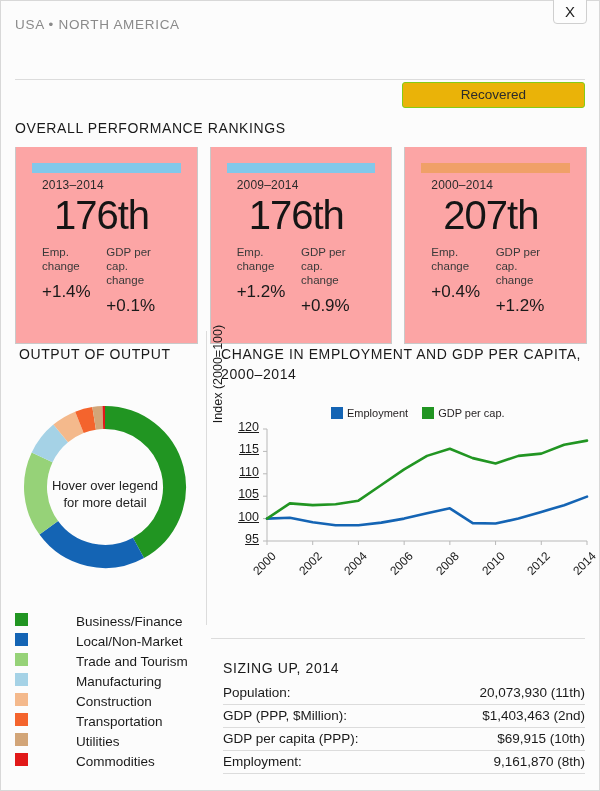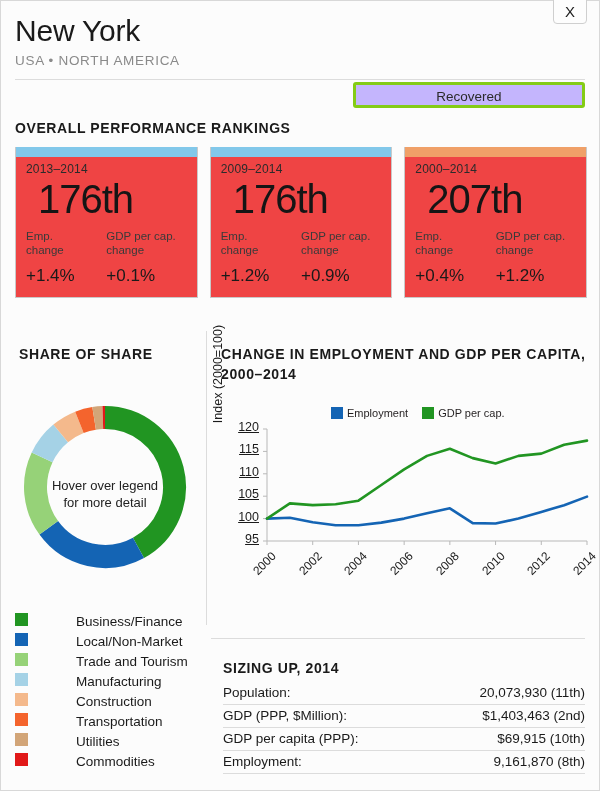--- a/index.html
+++ b/index.html
@@ -69,62 +69,62 @@
     left: 14px;
     right: 14px;
     top: 78px;
     height: 1px;
     background: #dcdcdc;
   }
   .status-btn {
     position: absolute;
     right: 14px;
     top: 81px;
-    width: 232px;
+    width: 183px;
     height: 26px;
-    background: #c4b5fd;
-    border: 3px solid #84cc16;
+    background: #eab308;
+    border: 1px solid #84cc16;
     border-radius: 3px;
     font-size: 13.5px;
     line-height: 24px;
     text-align: center;
     color: #2b2b2b;
     cursor: pointer;
     box-sizing: border-box;
     font-family: "Liberation Sans", sans-serif;
     padding: 0;
   }
 
   
   .section-title {
     font-size: 14px;
-    font-weight: bold;
+    font-weight: normal;
     letter-spacing: 0.6px;
     color: #1a1a1a;
   }
   #rank-title {
     position: absolute;
     left: 14px;
     top: 119px;
   }
   .rank-row {
     position: absolute;
     left: 14px;
     top: 146px;
     width: 572px;
     display: flex;
     gap: 12px;
   }
   .rank-card {
     flex: 1;
-    background: #ef4444;
+    background: #fca5a5;
     border: 1px solid #c9c9c9;
     border-top: none;
     box-sizing: border-box;
-    padding: 0;
+    padding: 16px;
     position: relative;
   }
   .rank-bar {
     height: 10px;
     width: 100%;
   }
   .rank-inner { padding: 5px 10px 10px 10px; }
   .rank-years {
     font-size: 12px;
     color: #2b2b2b;
@@ -303,21 +303,20 @@
   .sz-val { text-align: right; }
 </style>
 </head>
 <body>
 
 <div class="panel">
 
   <button class="close-btn">X</button>
 
   <div class="header">
-    <div class="city-name">New York</div>
     <div class="city-sub">USA • NORTH AMERICA</div>
   </div>
   <div class="header-rule"></div>
   <button class="status-btn">Recovered</button>
 
   <div class="section-title" id="rank-title">OVERALL PERFORMANCE RANKINGS</div>
 
   <div class="rank-row" id="rank-row">
       <div class="rank-card">
         <div class="rank-bar" style="background:#82c8ea"></div>
@@ -369,21 +368,21 @@
             </div>
           </div>
         </div>
       </div>
     </div>
 
   <div class="v-divider"></div>
   <div class="h-divider"></div>
 
   <div class="section-title" id="donut-title">
-    <span>SHARE OF SHARE</span><br>
+    <span>OUTPUT OF OUTPUT</span><br>
   </div>
 
   <div class="donut-wrap">
     <svg width="176" height="176" viewBox="0 0 176 176">
       <g id="donut-segments">
           <path d="M 88 18.5 A 69.5 69.5 0 0 1 121.48188035006923 148.90331426304851" stroke="#219522" stroke-width="23" fill="none"></path>
           <path d="M 121.48188035006923 148.90331426304851 A 69.5 69.5 0 0 1 31.773318890941162 128.8510750343269" stroke="#1464b4" stroke-width="23" fill="none"></path>
           <path d="M 31.773318890941162 128.8510750343269 A 69.5 69.5 0 0 1 25.114519853611633 58.40833923622748" stroke="#96d278" stroke-width="23" fill="none"></path>
           <path d="M 25.114519853611633 58.40833923622748 A 69.5 69.5 0 0 1 43.699032712466035 34.449329627082676" stroke="#a5d2e6" stroke-width="23" fill="none"></path>
           <path d="M 43.699032712466035 34.449329627082676 A 69.5 69.5 0 0 1 62.41534358841484 23.380534230766543" stroke="#f4b98c" stroke-width="23" fill="none"></path>

